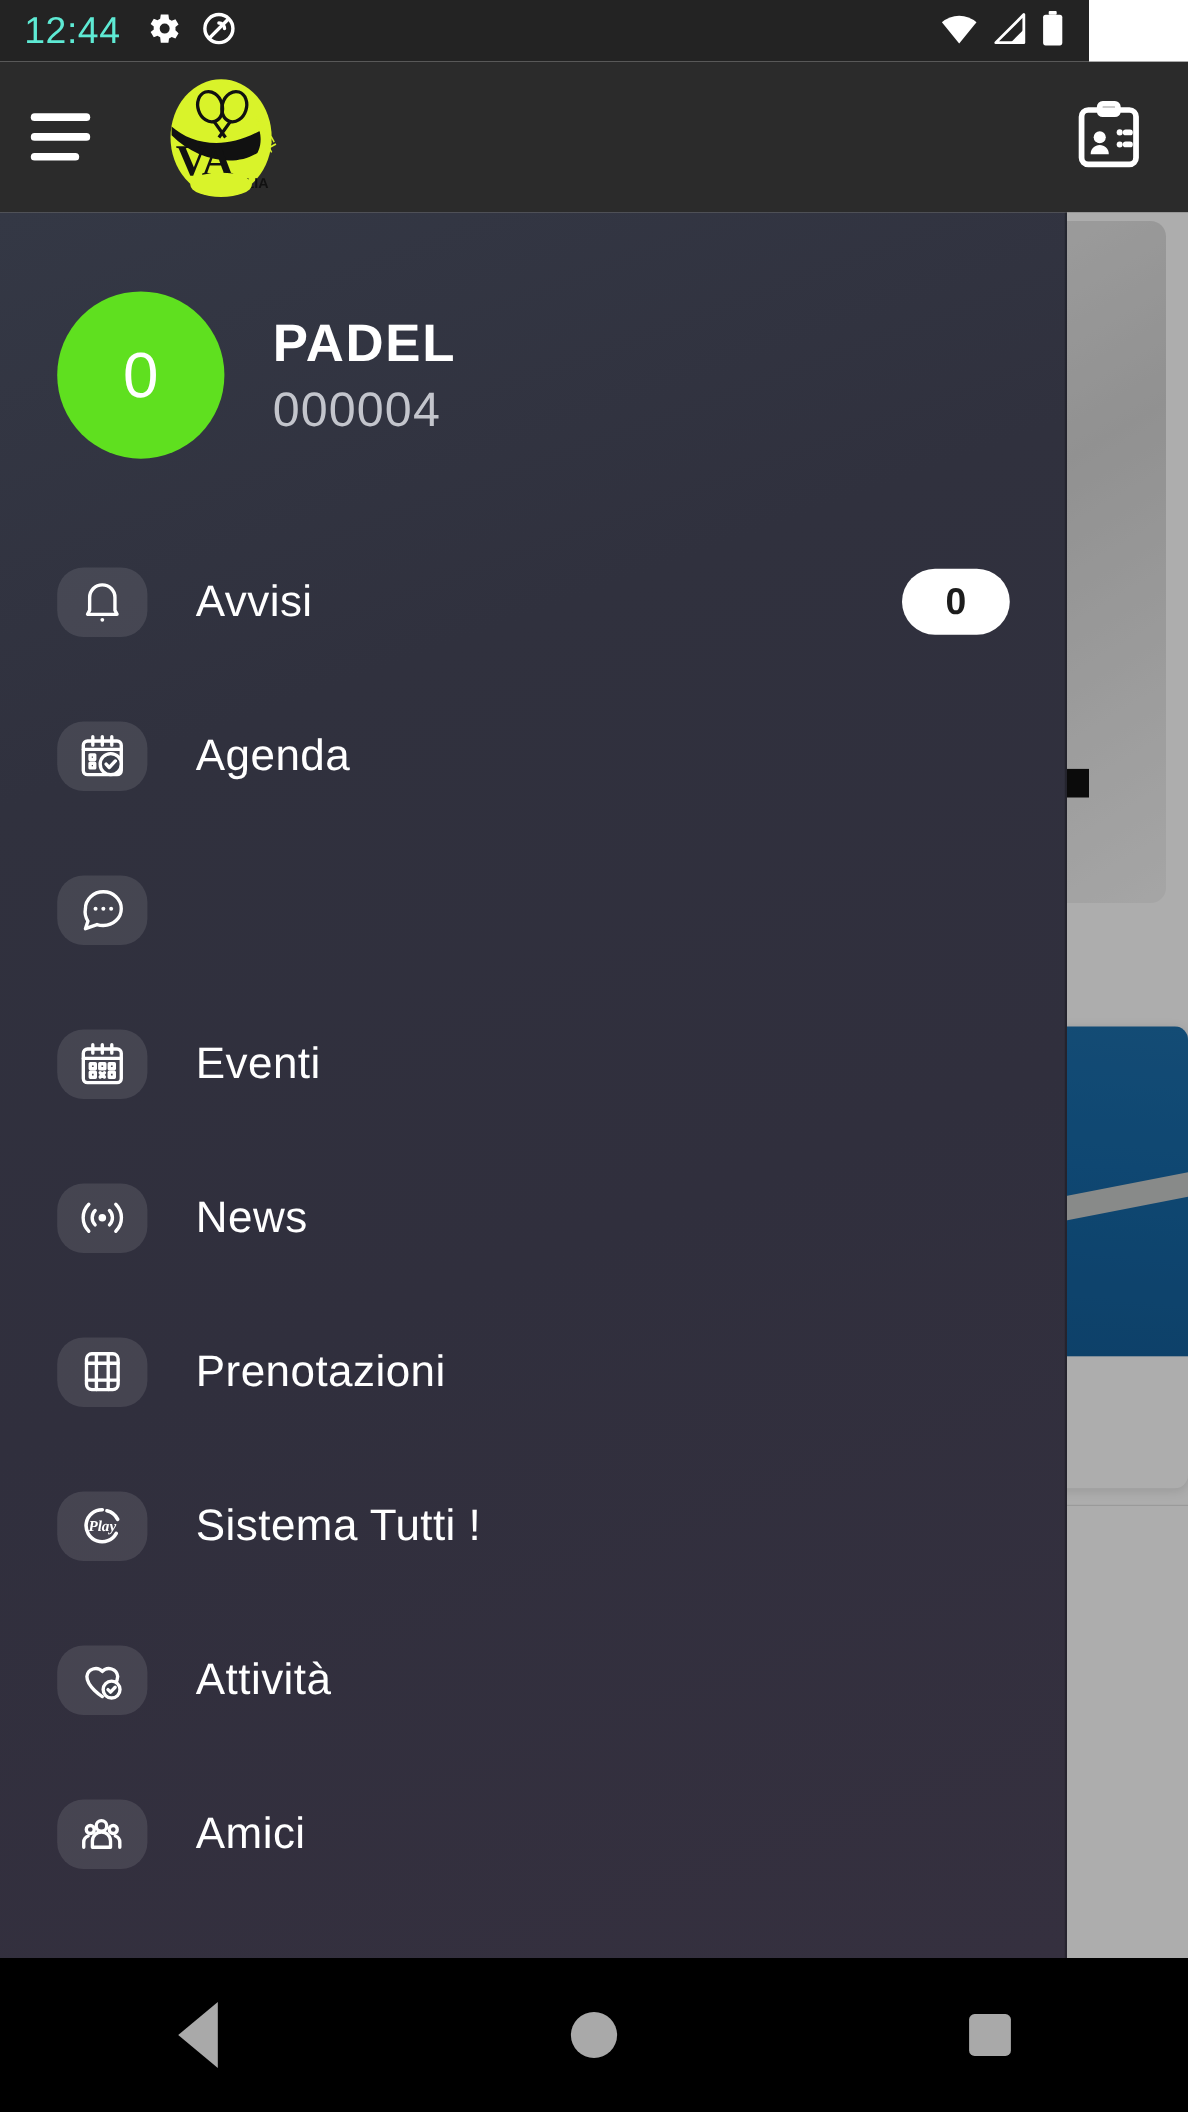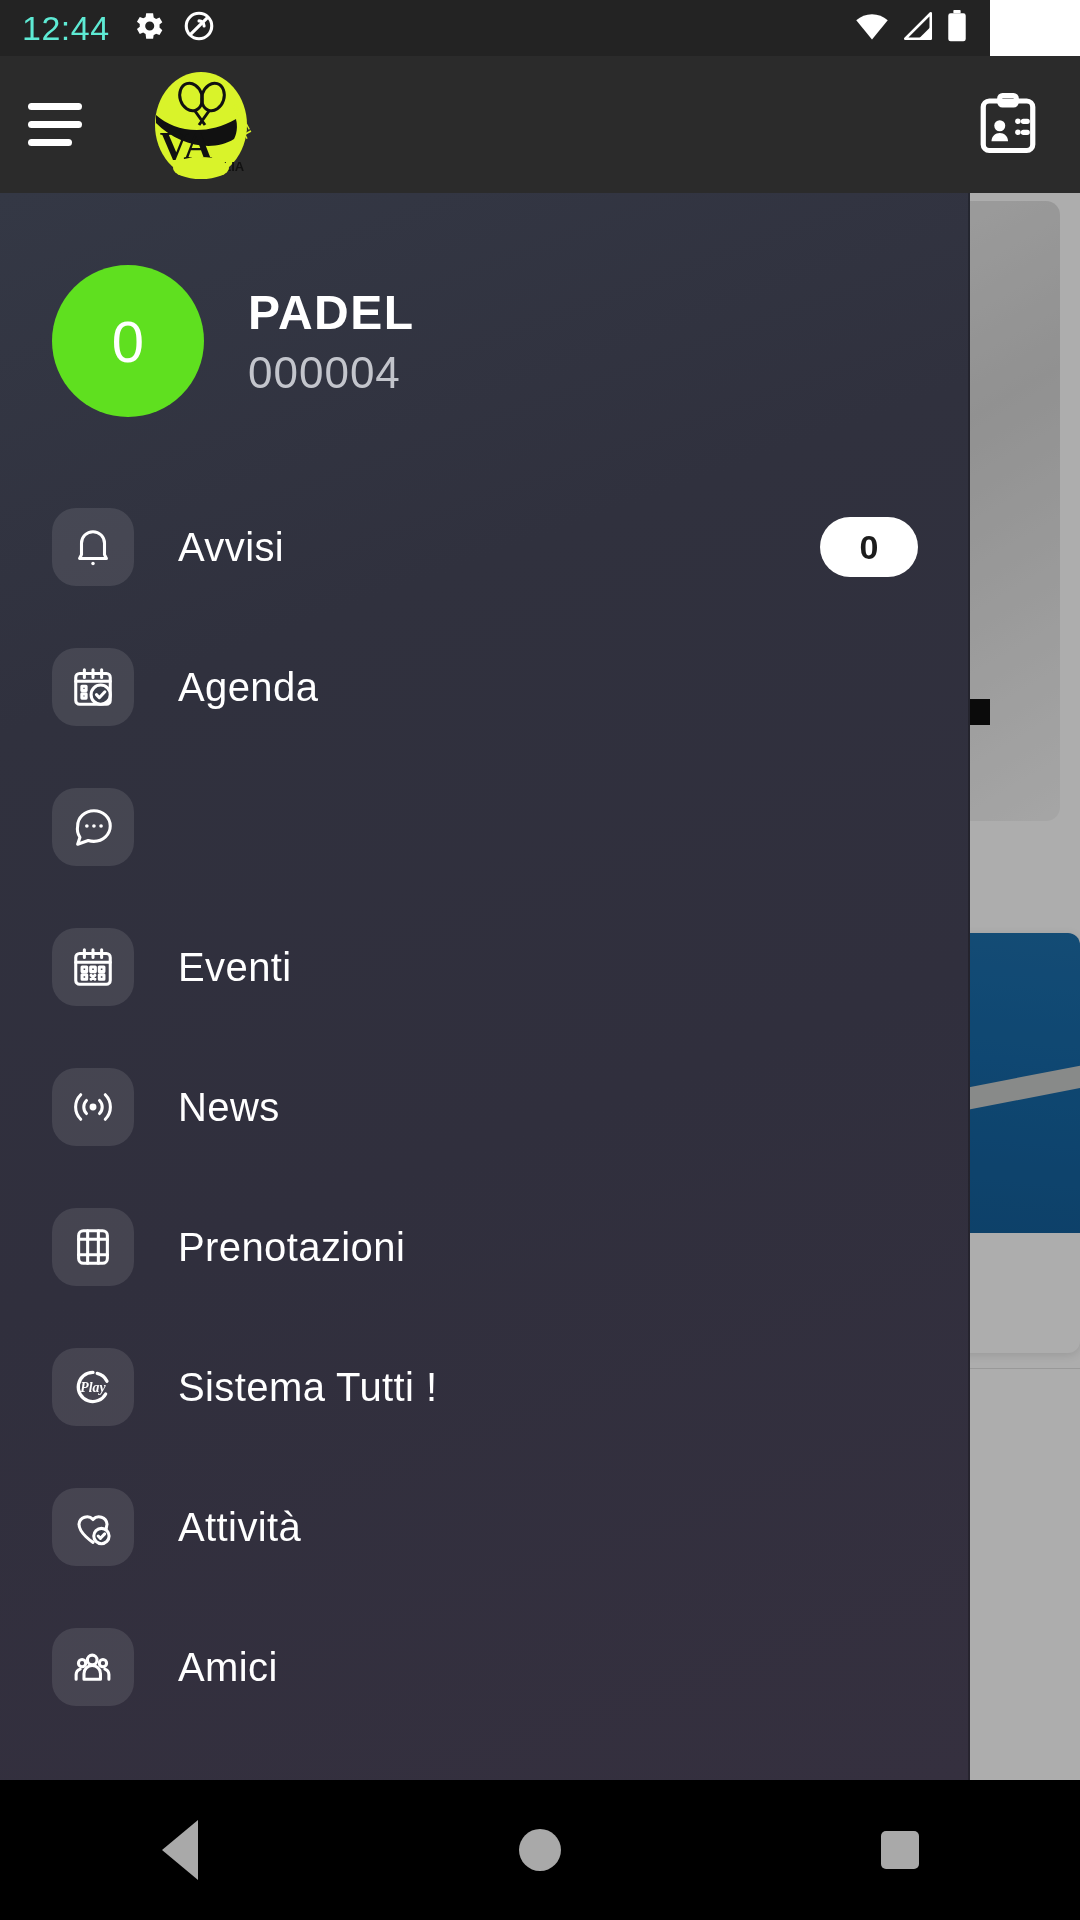--- a/index.html
+++ b/index.html
@@ -131,21 +131,21 @@
   }
   .profile-text{ margin-left:44px; }
   .profile-name{ color:#fff; font-size:48px; font-weight:700; letter-spacing:1.5px; }
   .profile-id{ color:#c3c5cc; font-size:44px; margin-top:8px; letter-spacing:1px; }
 
   .menu{ margin-top:60px; }
   .menu-item{
     display:flex; align-items:center; height:140px; padding:0 52px; cursor:pointer;
   }
   .menu-icon{
-    width:82px; height:78px; flex:0 0 auto; border-radius:24px;
+    width:82px; height:63px; flex:0 0 auto; border-radius:24px;
     background:rgba(255,255,255,0.10);
     display:flex; align-items:center; justify-content:center;
   }
   .menu-label{
     margin-left:44px; color:#ffffff; font-size:40px; font-weight:300; letter-spacing:.4px;
   }
   .menu-spacer{ flex:1; }
   .menu-badge{
     min-width:98px; height:60px; border-radius:32px; background:#fff; color:#1c1c1c;
     display:flex; align-items:center; justify-content:center;

